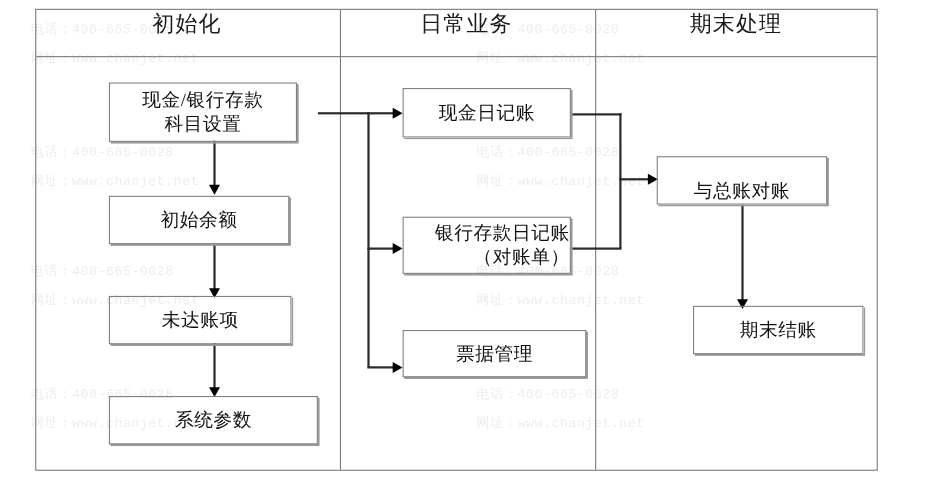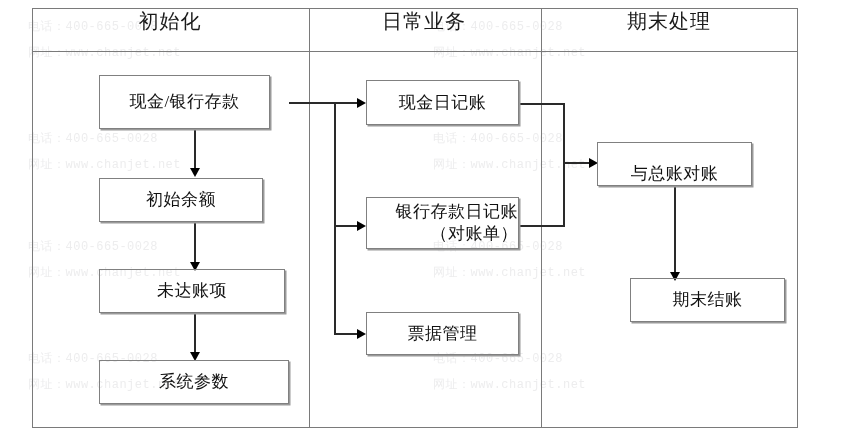--- a/index.html
+++ b/index.html
@@ -207,44 +207,45 @@
   <div class="conn v" style="left:563px; top:103px; height:123px;"></div>
 
   <div class="conn h" style="left:563px; top:162px; width:32px;"></div>
   <div class="arrow right" style="left:589px; top:158px;"></div>
 
   <div class="conn v" style="left:674px; top:186px; height:92px;"></div>
   <div class="arrow down" style="left:670px; top:272px;"></div>
 
   <div class="node" style="left:99px; top:75px; width:171px; height:54px;">
     <span>现金/银行存款</span>
+    <span class="line2">科目设置</span>
   </div>
 
   <div class="node" style="left:99px; top:178px; width:164px; height:44px;">
     <span>初始余额</span>
   </div>
 
-  <div class="node" style="left:99px; top:269px; width:186px; height:44px;">
+  <div class="node" style="left:99px; top:269px; width:166px; height:44px;">
     <span>未达账项</span>
   </div>
 
   <div class="node" style="left:99px; top:360px; width:190px; height:44px;">
     <span>系统参数</span>
   </div>
 
   <div class="node" style="left:366px; top:80px; width:153px; height:45px;">
     <span>现金日记账</span>
   </div>
 
   <div class="node" style="left:366px; top:197px; width:153px; height:52px;align-items:flex-end;">
     <span>银行存款日记账</span>
     <span class="line2">（对账单）</span>
   </div>
 
-  <div class="node" style="left:366px; top:312px; width:153px; height:43px;">
+  <div class="node" style="left:366px; top:300px; width:167px; height:43px;">
     <span>票据管理</span>
   </div>
 
   <div class="node" style="left:597px; top:142px; width:155px; height:44px;justify-content:flex-end;">
     <span>与总账对账</span>
   </div>
 
   <div class="node" style="left:597px; top:278px; width:155px; height:44px;margin-left:33px;">
     <span>期末结账</span>
   </div>

